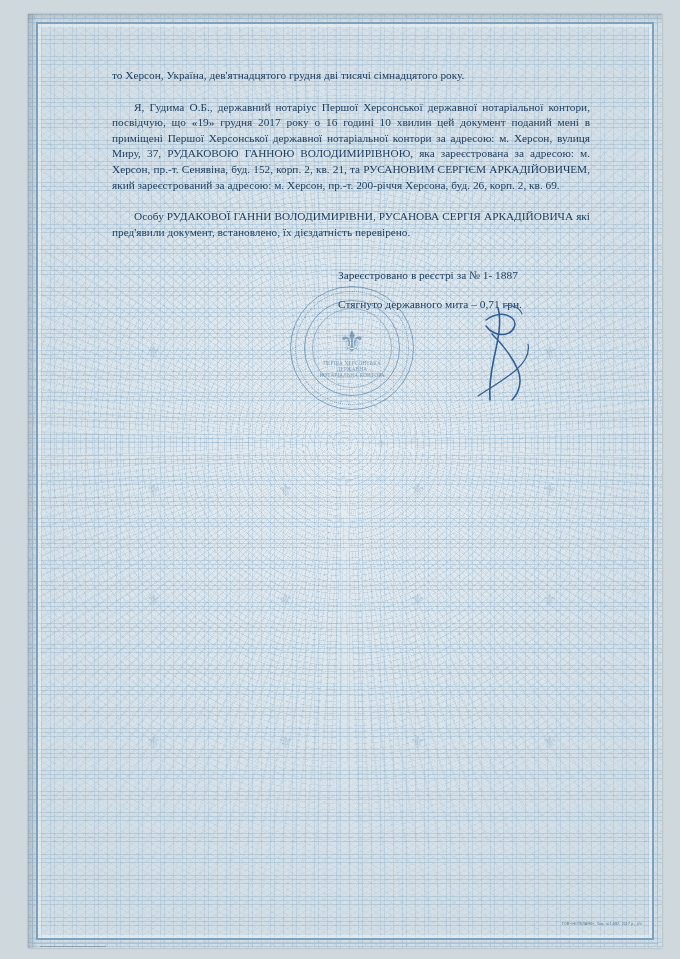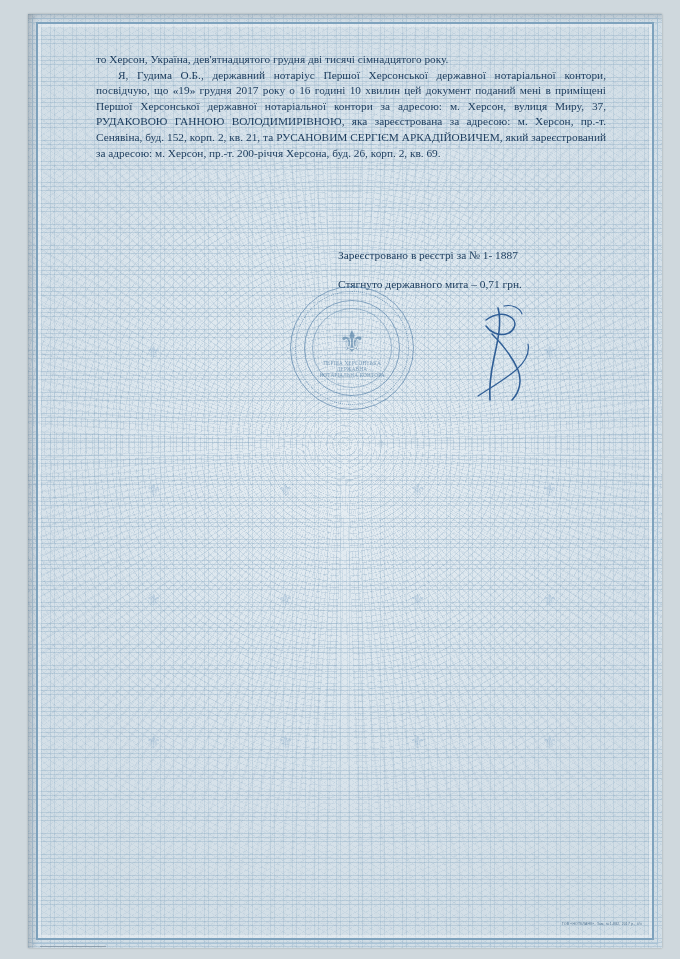--- a/index.html
+++ b/index.html
@@ -129,28 +129,28 @@
     position: absolute;
     left: 68px; top: 38px;
     width: 510px;
     color: #1b3b5c;
     font-size: 11.3px;
     line-height: 15.6px;
     text-align: justify;
     text-justify: inter-word;
   }
   #textblock p {
-    margin: 0;
+    margin: 16px;
   }
   .indent { text-indent: 22px; }
 
   
   #reglines {
     position: absolute;
-    left: 310px; top: 234px;
+    left: 310px; top: 254px;
     width: 300px;
     color: #1b3b5c;
     font-size: 11.4px;
     line-height: 15px;
   }
   #reglines .line { margin-bottom: 14px; white-space: nowrap; }
   #reglines .notary-row {
     display: flex;
     justify-content: space-between;
     width: 262px;
@@ -259,20 +259,21 @@
       <span class="wm" style="left:514px; top:720px;">⚜</span>
       <span class="wm" style="left:118px; top:330px;">⚜</span>
       <span class="wm" style="left:514px; top:330px;">⚜</span>
     </div>
 
     <div id="frame"></div>
 
     <div id="textblock">
       <p>то Херсон, Україна, дев'ятнадцятого грудня дві тисячі сімнадцятого року.</p>
       <p class="indent">Я, Гудима О.Б., державний нотаріус Першої Херсонської державної нотаріальної контори, посвідчую, що «19» грудня 2017 року о 16 годині 10 хвилин цей документ поданий мені в приміщені Першої Херсонської державної нотаріальної контори за адресою: м. Херсон, вулиця Миру, 37, РУДАКОВОЮ ГАННОЮ ВОЛОДИМИРІВНОЮ, яка зареєстрована за адресою: м. Херсон, пр.-т. Сенявіна, буд. 152, корп. 2, кв. 21, та РУСАНОВИМ СЕРГІЄМ АРКАДІЙОВИЧЕМ, який зареєстрований за адресою: м. Херсон, пр.-т. 200-річчя Херсона, буд. 26, корп. 2, кв. 69.</p>
+      <p class="indent">Особу РУДАКОВОЇ ГАННИ ВОЛОДИМИРІВНИ, РУСАНОВА СЕРГІЯ АРКАДІЙОВИЧА які пред'явили документ, встановлено, їх дієздатність перевірено.</p>
     </div>
 
     <div id="reglines">
       <div class="line">Зареєстровано в реєстрі за № 1- 1887</div>
       <div class="line">Стягнуто державного мита – 0,71 грн.</div>
     </div>
 
     <div id="seal">
       <div class="ring r1"></div>
       <div class="ring r2"></div>

